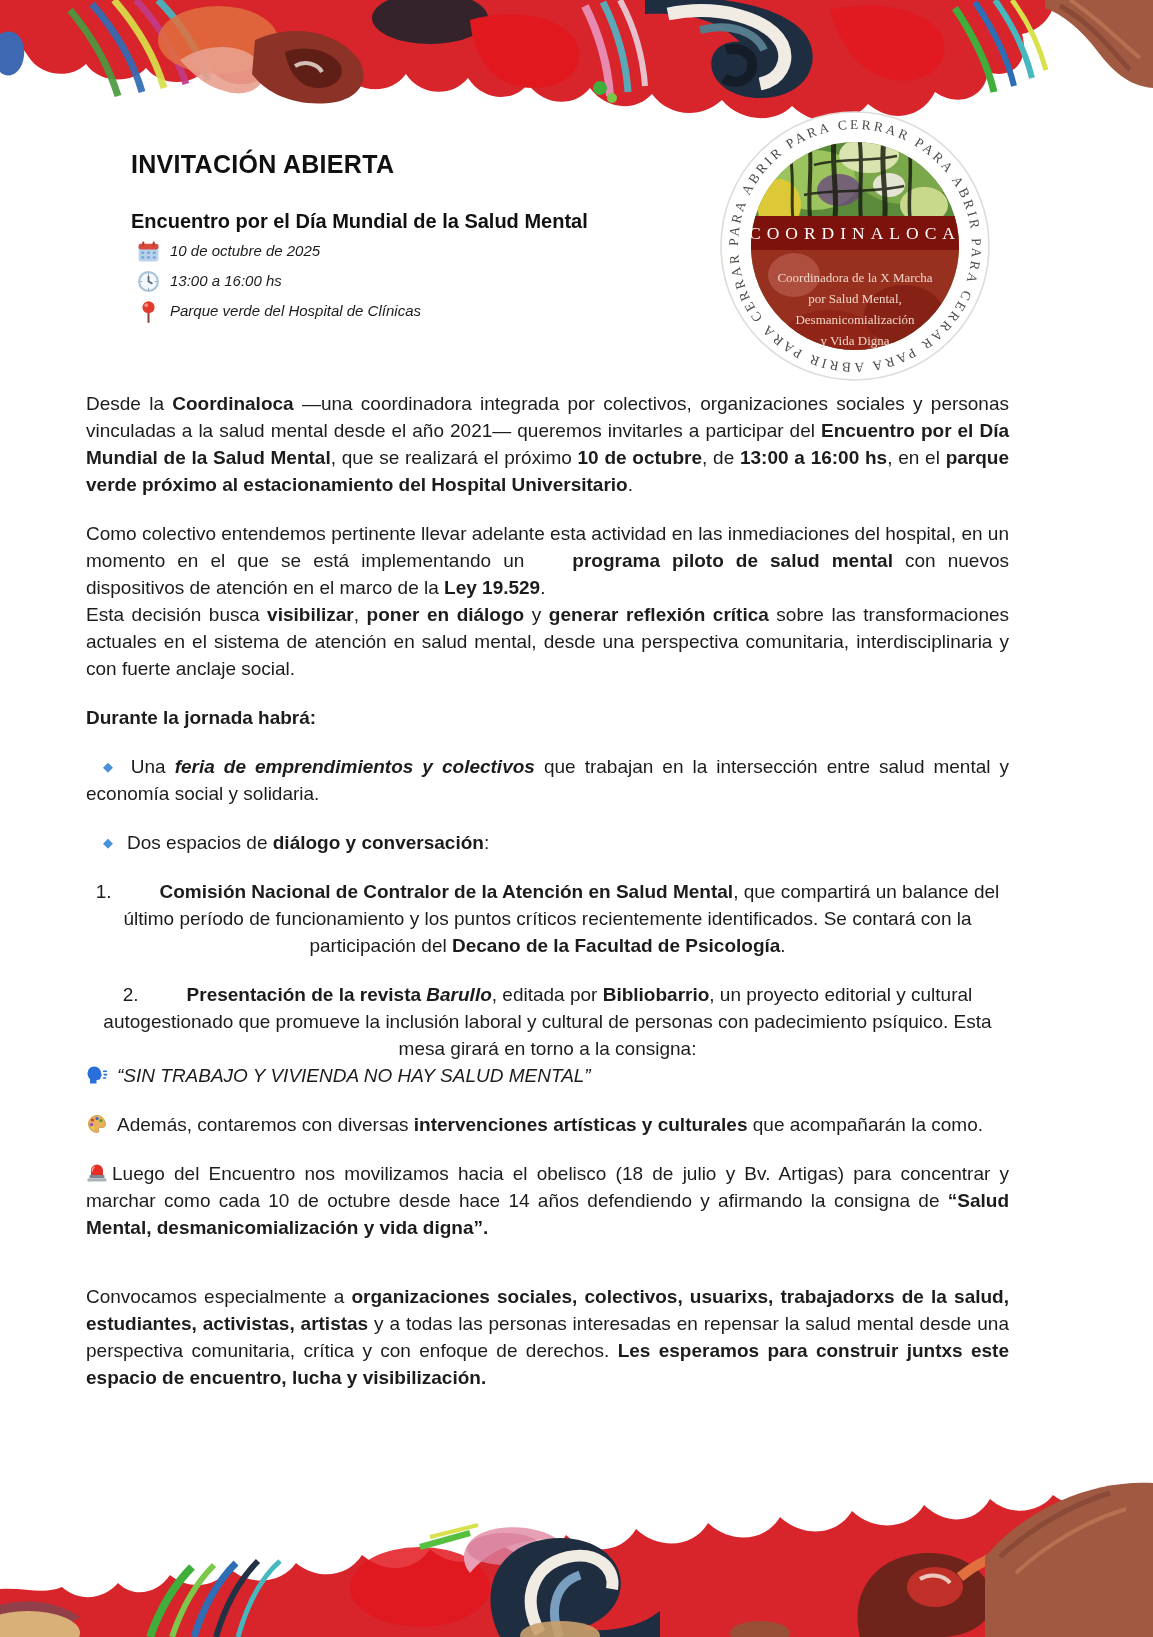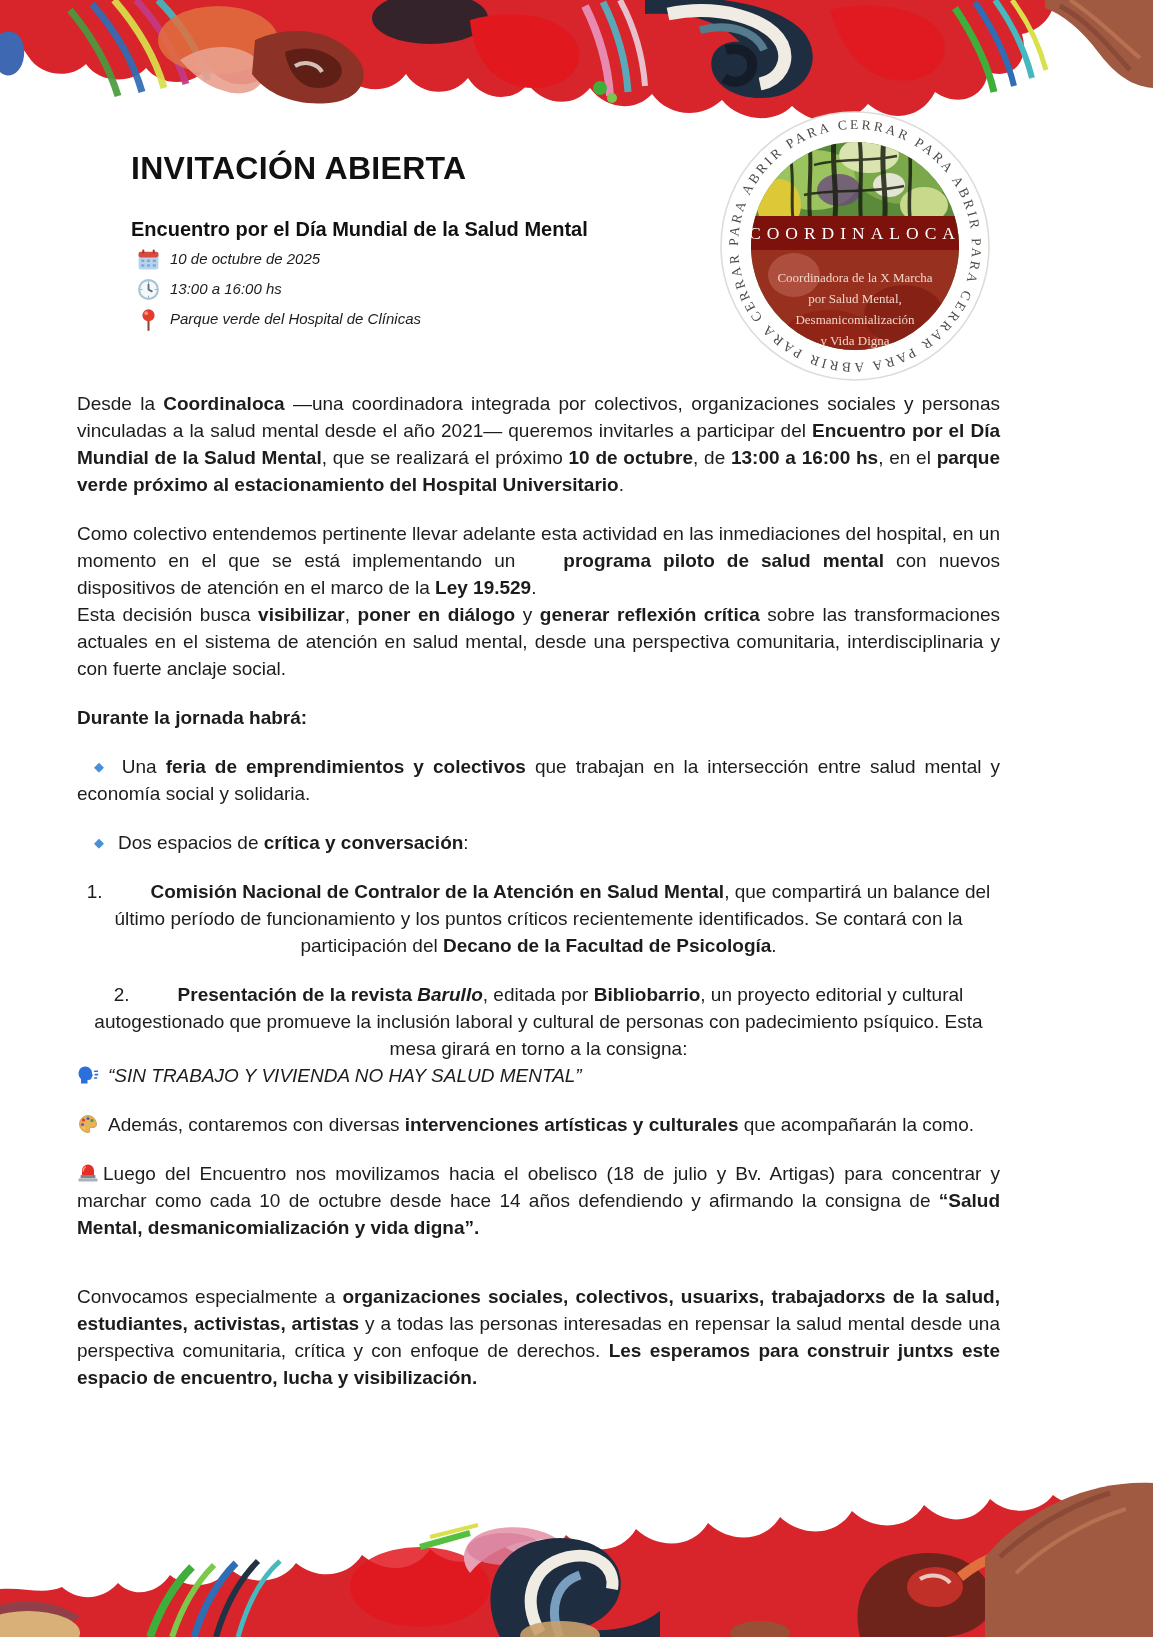--- a/index.html
+++ b/index.html
@@ -7,28 +7,28 @@
     position:relative;width:1153px;height:1637px;margin:0 auto;
     background:#ffffff;overflow:hidden;
     font-family:"Liberation Sans","DejaVu Sans",sans-serif;
     color:#1c1c1c;
   }
   .art{position:absolute;left:0;display:block;}
   .art-top{top:0;}
   .art-bottom{bottom:0;}
 
   .header{position:absolute;left:131px;top:150px;width:560px;}
-  .page-title{font-size:32px;font-weight:700;letter-spacing:.3px;color:#111;}
+  .page-title{font-size:25px;font-weight:700;letter-spacing:.3px;color:#111;}
   .event-title{margin-top:31px;font-size:20px;font-weight:700;color:#111;}
   .detail-row{display:flex;align-items:center;margin-top:6px;font-size:15px;font-style:italic;color:#1c1c1c;line-height:24px;}
   .detail-row .ic{flex:0 0 auto;width:23px;height:23px;margin:0 10px 0 6px;}
 
   .logo{position:absolute;left:719px;top:110px;width:272px;height:272px;}
 
-  .body-col{position:absolute;left:77px;top:390px;width:923px;font-size:19px;line-height:27px;}
+  .body-col{position:absolute;left:86px;top:390px;width:923px;font-size:19px;line-height:27px;}
   .body-col p{margin:0 0 22px 0;}
   .just{text-align:justify;}
   .nogap{margin-bottom:0 !important;}
   .heading{font-weight:700;}
   .diamond{color:#4a90d9;font-size:13px;margin:0 14px 0 17px;vertical-align:2px;}
   .num{display:inline-block;}
   .tab{display:inline-block;width:48px;}
   .item{text-align:center;}
   .consigna{font-style:italic;}
   .ic-inline{display:inline-block;width:22px;height:22px;vertical-align:-4px;margin-right:9px;}
@@ -182,23 +182,23 @@
 
   <main class="body-col">
 
     <p class="just"><span>Desde la </span><span style="font-weight: 700;">Coordinaloca</span><span> —una coordinadora integrada por colectivos, organizaciones sociales y personas vinculadas a la salud mental desde el año 2021— queremos invitarles a participar del </span><span style="font-weight: 700;">Encuentro por el Día Mundial de la Salud Mental</span><span>, que se realizará el próximo </span><span style="font-weight: 700;">10 de octubre</span><span>, de </span><span style="font-weight: 700;">13:00 a 16:00 hs</span><span>, en el </span><span style="font-weight: 700;">parque verde próximo al estacionamiento del Hospital Universitario</span><span>.</span></p>
 
     <p class="just nogap"><span>Como colectivo entendemos pertinente llevar adelante esta actividad en las inmediaciones del hospital, en un momento en el que se está implementando un </span><span style="font-weight: 700; margin-left: 36px;">programa piloto de salud mental</span><span> con nuevos dispositivos de atención en el marco de la </span><span style="font-weight: 700;">Ley 19.529</span><span>.</span></p>
     <p class="just"><span>Esta decisión busca </span><span style="font-weight: 700;">visibilizar</span><span>, </span><span style="font-weight: 700;">poner en diálogo</span><span> y </span><span style="font-weight: 700;">generar reflexión crítica</span><span> sobre las transformaciones actuales en el sistema de atención en salud mental, desde una perspectiva comunitaria, interdisciplinaria y con fuerte anclaje social.</span></p>
 
     <p class="heading">Durante la jornada habrá:</p>
 
-    <p class="just"><span class="diamond">◆</span><span><span>Una </span><span style="font-weight: 700;">feria de emprendimientos y colectivos</span><span> que trabajan en la intersección entre salud mental y economía social y solidaria.</span></span></p>
-
-    <p class="just"><span class="diamond">◆</span><span><span>Dos espacios de </span><span style="font-weight: 700;">crítica y conversación</span><span>:</span></span></p>
+    <p class="just"><span class="diamond">◆</span><span><span>Una </span><span style="font-weight: 700; font-style: italic;">feria de emprendimientos y colectivos</span><span> que trabajan en la intersección entre salud mental y economía social y solidaria.</span></span></p>
+
+    <p class="just"><span class="diamond">◆</span><span><span>Dos espacios de </span><span style="font-weight: 700;">diálogo y conversación</span><span>:</span></span></p>
 
     <p class="item"><span class="num">1.</span><span class="tab"></span><span><span style="font-weight: 700;">Comisión Nacional de Contralor de la Atención en Salud Mental</span><span>, que compartirá un balance del último período de funcionamiento y los puntos críticos recientemente identificados. Se contará con la participación del </span><span style="font-weight: 700;">Decano de la Facultad de Psicología</span><span>.</span></span></p>
 
     <p class="item nogap"><span class="num">2.</span><span class="tab"></span><span><span style="font-weight: 700;">Presentación de la revista </span><span style="font-weight: 700; font-style: italic;">Barullo</span><span>, editada por </span><span style="font-weight: 700;">Bibliobarrio</span><span>, un proyecto editorial y cultural autogestionado que promueve la inclusión laboral y cultural de personas con padecimiento psíquico. Esta mesa girará en torno a la consigna:</span></span></p>
 
     <p class="consigna"><span class="ic-inline"><svg viewBox="0 0 22 22" width="22" height="22">
             <path d="M8.5,2.5 a6.5,6.5 0 0 1 6.5,6.5 c0,1.2 .9,1.8 .9,2.6 0,.5 -.4,.8 -1,.9 0,2.8 -1.8,3.6 -4.4,3.4 l0,3.6 h-6.5 v-4.5 c-1.6,-1.5 -2.5,-3.5 -2.5,-6 a6.5,6.5 0 0 1 7,-6.5 z" fill="#2a6fdb"></path>
             <g stroke="#2a6fdb" stroke-width="1.6" stroke-linecap="round">
               <path d="M17.6,7.2 h2.8"></path>
               <path d="M18.2,10.6 h2.4"></path>

